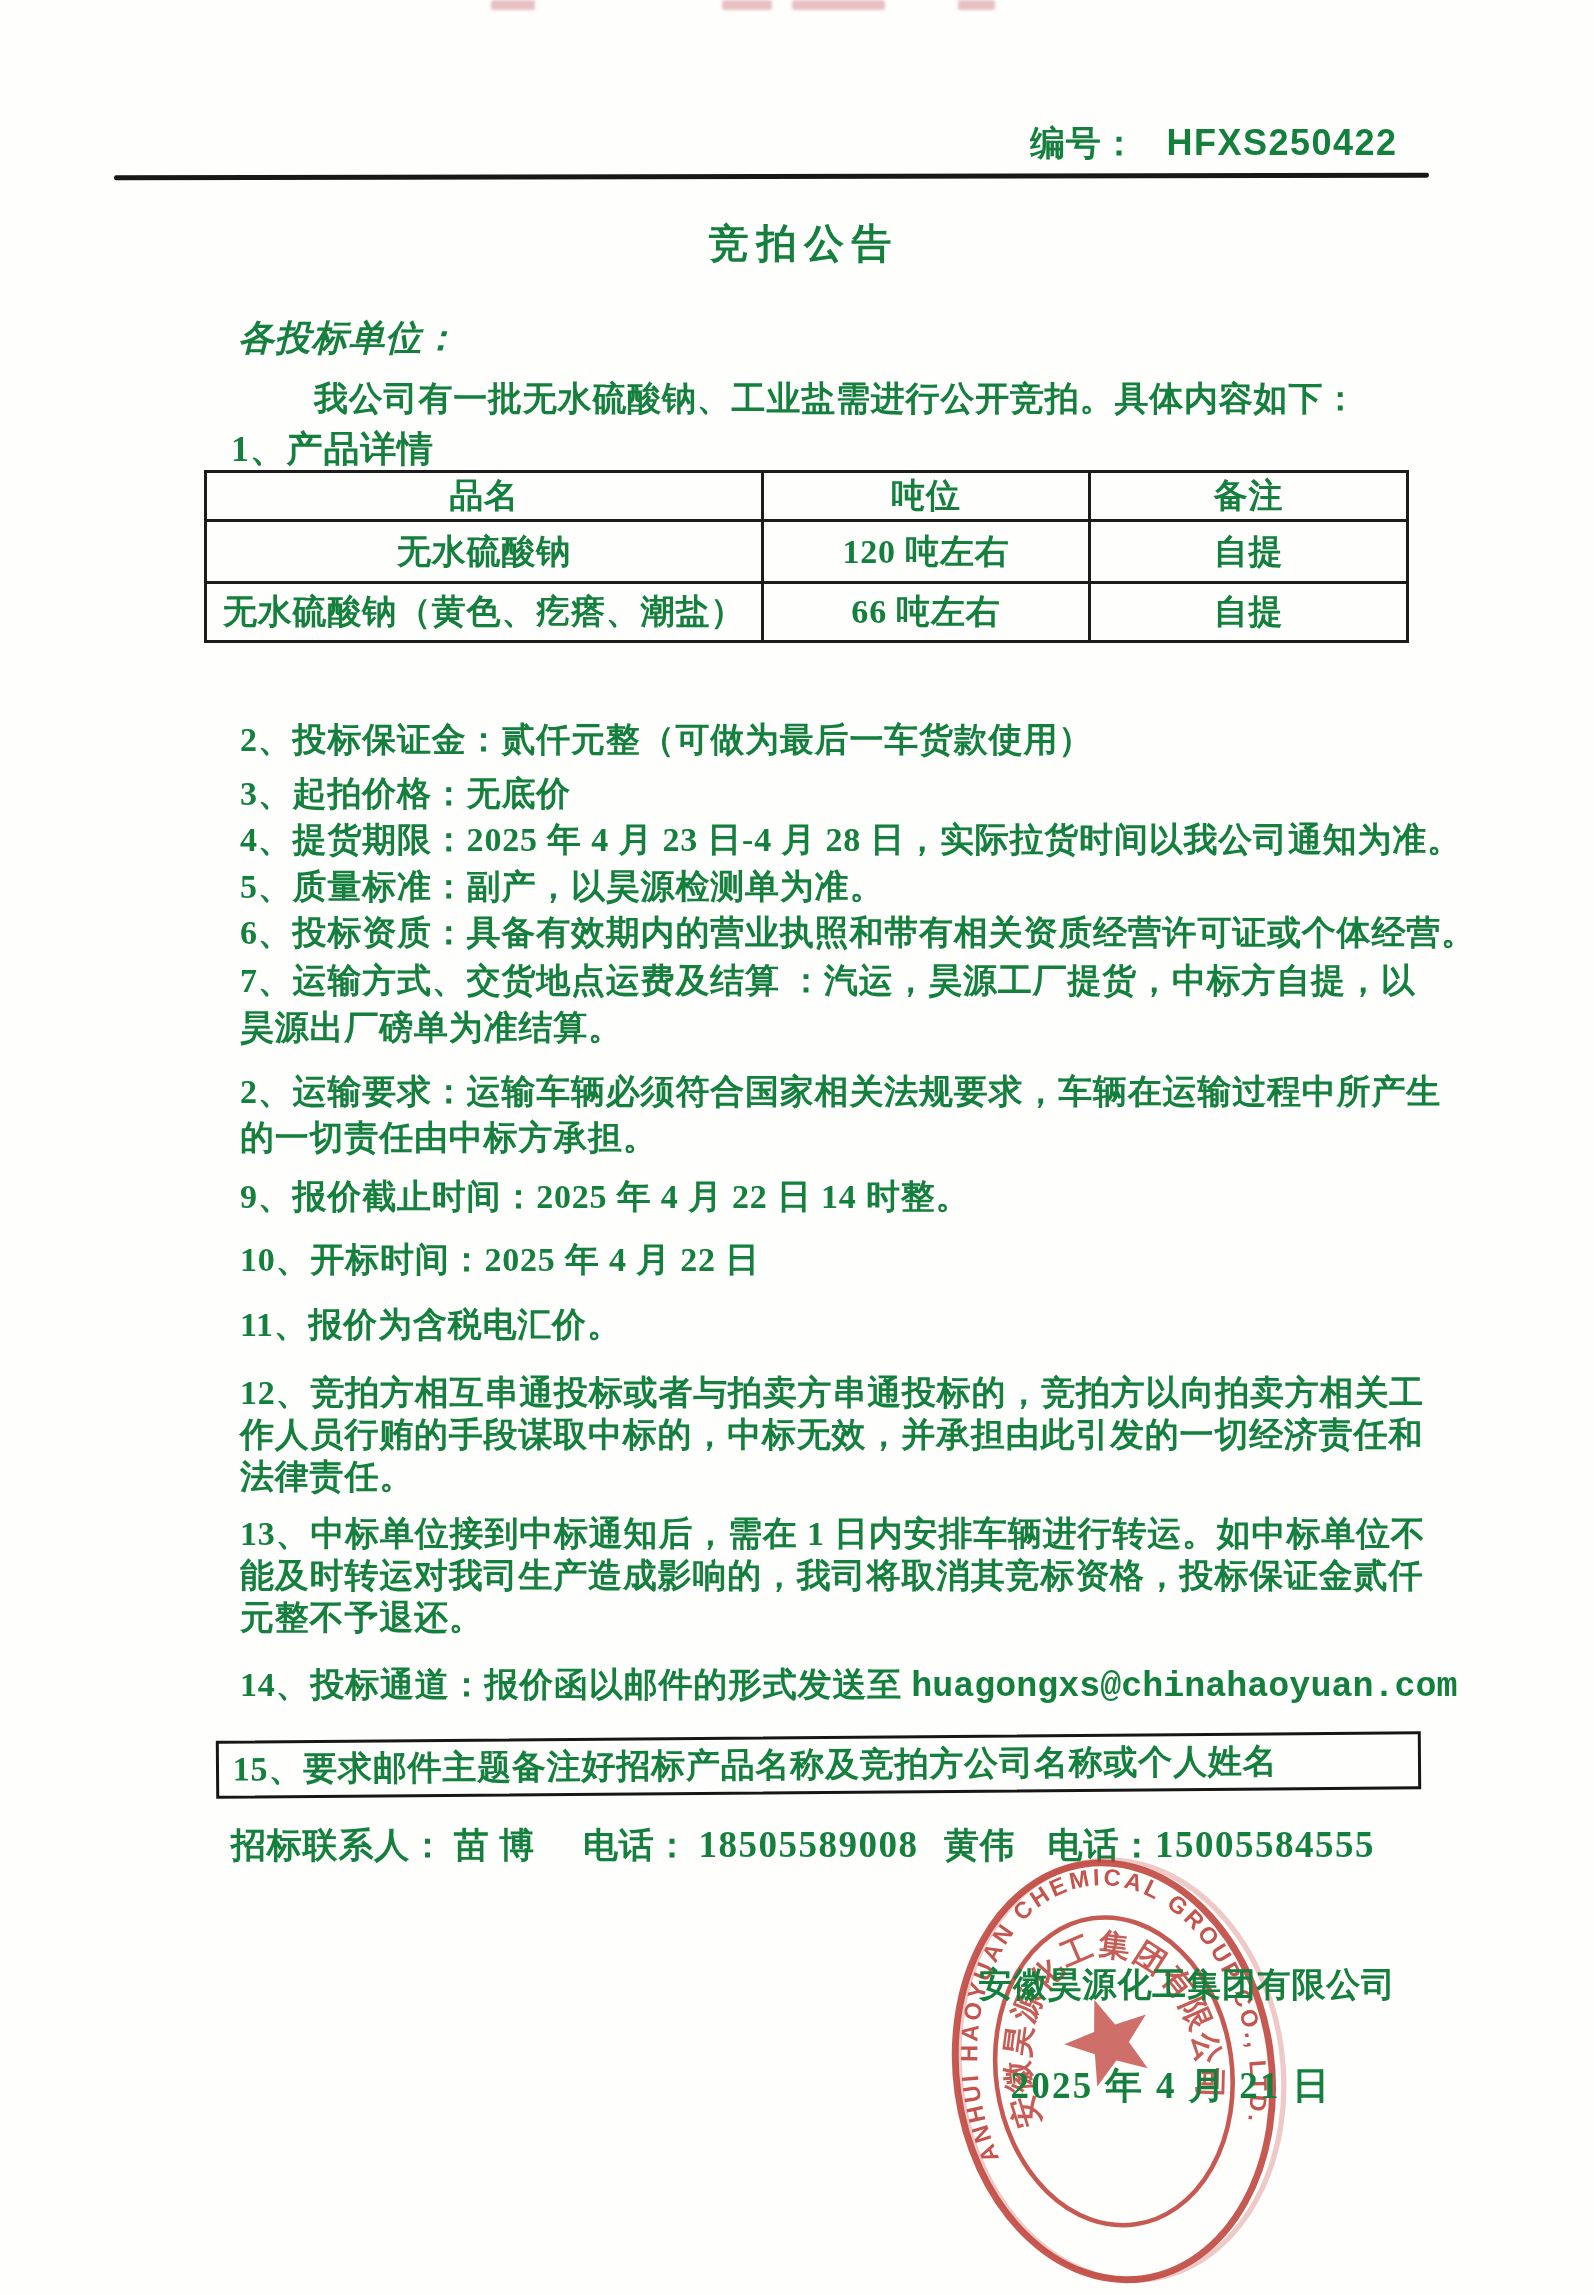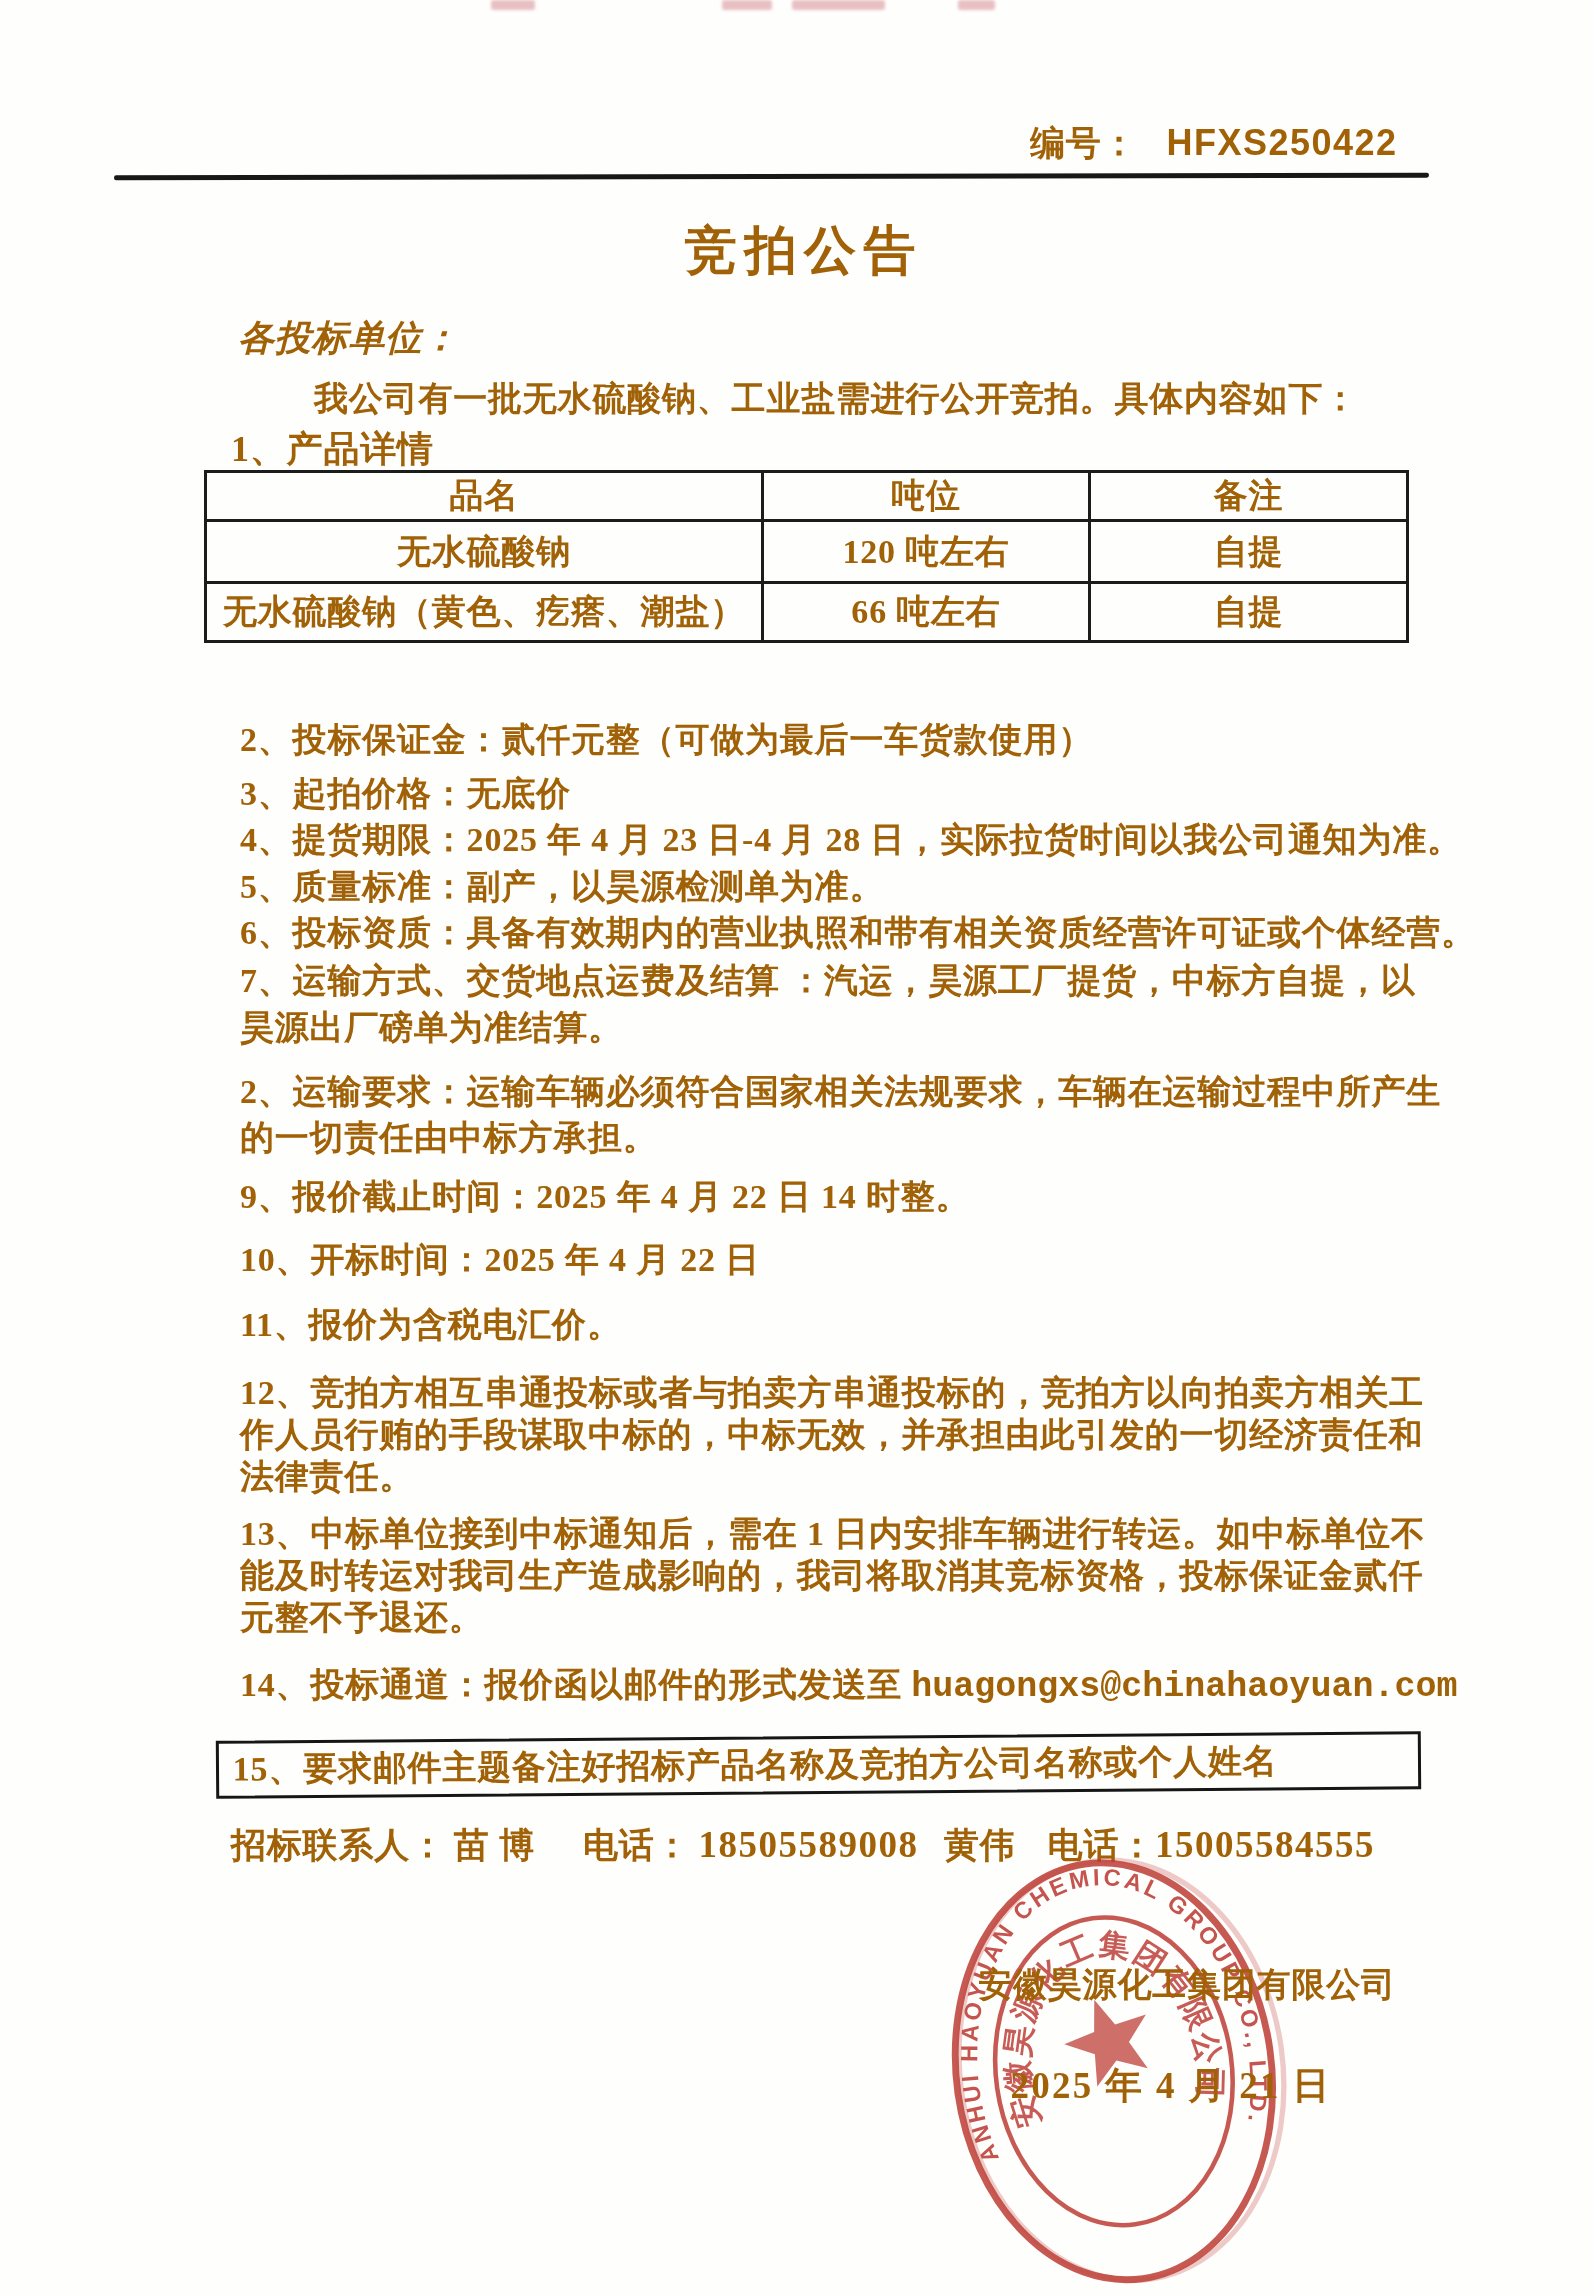--- a/index.html
+++ b/index.html
@@ -1,28 +1,28 @@
 <!DOCTYPE html>
 <html lang="zh" style="font-size:12.2px"><head>
 <meta charset="utf-8">
 <style>
   html,body { margin:0; padding:0; background:#e8e8e8; }
   .page {
     position:relative; width:1595px; height:2295px; margin:0 auto;
-    background:#fefefd; overflow:hidden; color:#a16207;
+    background:#fefefd; overflow:hidden; color:#15803d;
     font-family:"Liberation Serif","DejaVu Serif",serif;
   }
   .abs { position:absolute; }
   .cjk { font-weight:700; letter-spacing:0.8px; }
 
   .doc-no { top:120px; left:1030px; font-size:35px; font-weight:700; display:flex; align-items:baseline; }
   .doc-no .code { font-family:"Liberation Sans","DejaVu Sans",sans-serif; margin-left:29px; letter-spacing:1.5px; font-size:36px; }
   .head-rule { top:174px; left:114px; width:1315px; height:4.6px; background:#181818; border-radius:2.3px; transform:rotate(-0.12deg); }
 
-  .title { top:216px; left:804px; transform:translateX(-50%); font-size:52px; font-weight:700; letter-spacing:7.6px; white-space:nowrap; }
+  .title { top:216px; left:804px; transform:translateX(-50%); font-size:40px; font-weight:700; letter-spacing:7.6px; white-space:nowrap; }
 
   .salutation { top:314px; left:238px; font-size:36px;font-style:italic; }
   .intro { top:376px; left:314px; font-size:34px; }
   .sec1 { top:425px; left:231px; font-size:36px; }
 
   table.ptable { position:absolute; left:204px; top:470px; width:1202px; border-collapse:collapse; table-layout:fixed; }
   table.ptable th, table.ptable td {
     border:3px solid #1c1c1c; text-align:center; vertical-align:middle;
     font-size:34px; font-weight:700; letter-spacing:0.8px; padding:0;
   }

